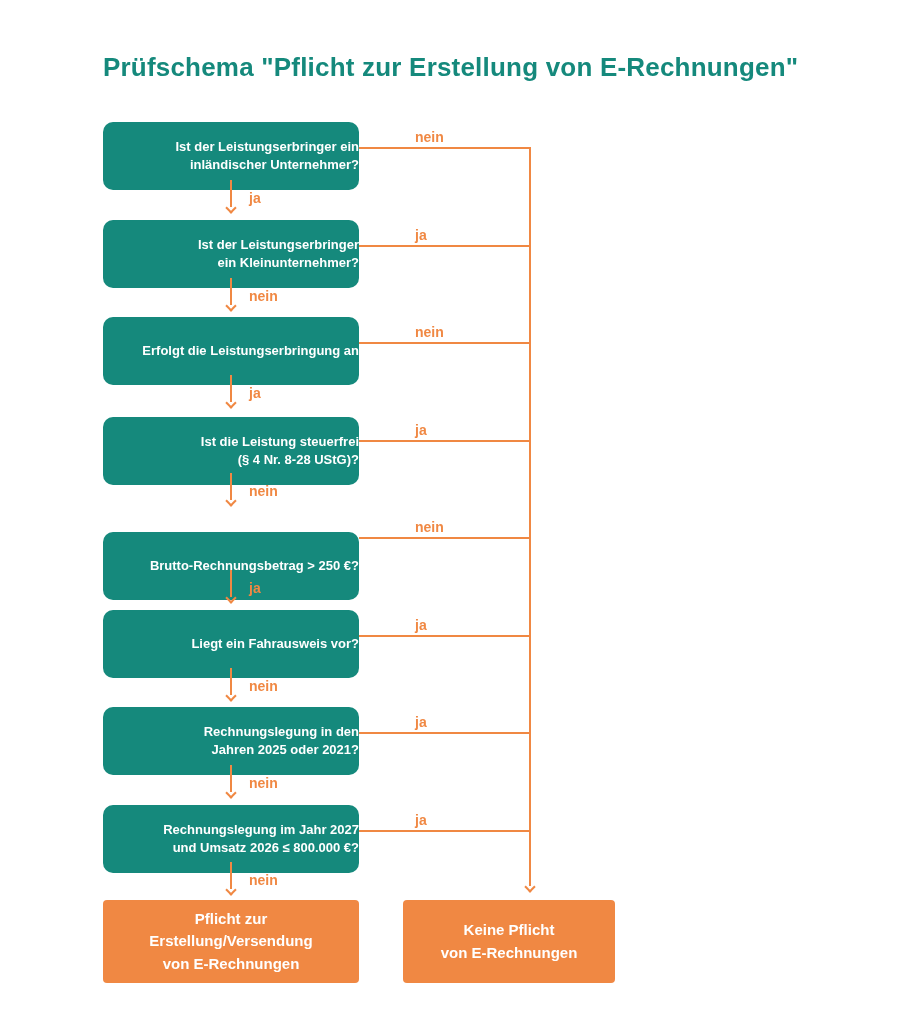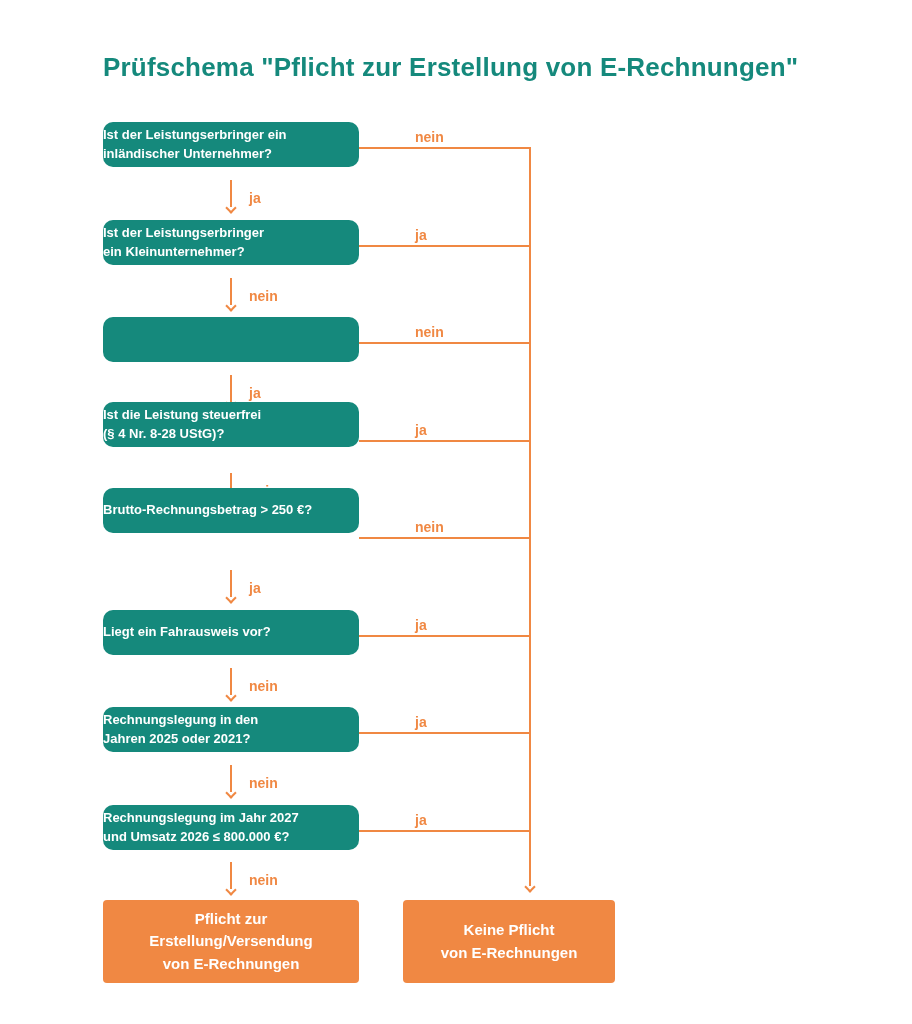--- a/index.html
+++ b/index.html
@@ -7,24 +7,24 @@
   html,body { background:#ffffff; }
   body {
     width:912px; height:1024px; position:relative; overflow:hidden;
     font-family:"Liberation Sans", sans-serif;
   }
   .title {
     position:absolute; left:103px; top:52px; width:780px;
     color:var(--teal); font-size:26px; font-weight:bold; letter-spacing:0.2px;
   }
   .qbox {
-    position:absolute; left:103px; width:256px; height:45px;
+    position:absolute; left:103px; width:256px; height:68px;
     background:var(--teal); border-radius:10px;
     color:#ffffff; font-size:13px; font-weight:bold; line-height:1.4;
-    display:flex; flex-direction:column; align-items:flex-start; justify-content:center;
+    display:flex; flex-direction:column; align-items:flex-end; justify-content:center;
     text-align:center;
   }
   .qline { white-space:nowrap; }
   .qline:empty { display:none; }
   .hline {
     position:absolute; left:359px; width:172px; height:2px; background:var(--orange);
   }
   .blabel {
     position:absolute; left:415px; color:var(--orange);
     font-size:14px; font-weight:bold;
@@ -73,42 +73,43 @@
 </div>
 <div class="hline" style="top:245px"></div>
 <div class="blabel" style="top:227px">ja</div>
 <div class="varrow" style="left:224px; top:278px; height:34px">
     <i class="stem"></i>
     <i class="chev"></i>
   </div>
 <div class="dlabel" style="top:288px">nein</div>
 
 <div class="qbox" style="top:317px">
+  <span class="qline">Erfolgt die Leistungserbringung an</span>
 </div>
 <div class="hline" style="top:342px"></div>
 <div class="blabel" style="top:324px">nein</div>
 <div class="varrow" style="left:224px; top:375px; height:34px">
     <i class="stem"></i>
     <i class="chev"></i>
   </div>
 <div class="dlabel" style="top:385px">ja</div>
 
-<div class="qbox" style="top:402px">
+<div class="qbox" style="top:417px">
   <span class="qline">Ist die Leistung steuerfrei</span>
   <span class="qline">(§ 4 Nr. 8-28 UStG)?</span>
 </div>
 <div class="hline" style="top:440px"></div>
 <div class="blabel" style="top:422px">ja</div>
 <div class="varrow" style="left:224px; top:473px; height:34px">
     <i class="stem"></i>
     <i class="chev"></i>
   </div>
 <div class="dlabel" style="top:483px">nein</div>
 
-<div class="qbox" style="top:488px">
+<div class="qbox" style="top:532px">
   <span class="qline">Brutto-Rechnungsbetrag &gt; 250 €?</span>
 
 </div>
 <div class="hline" style="top:537px"></div>
 <div class="blabel" style="top:519px">nein</div>
 <div class="varrow" style="left:224px; top:570px; height:34px">
     <i class="stem"></i>
     <i class="chev"></i>
   </div>
 <div class="dlabel" style="top:580px">ja</div>

